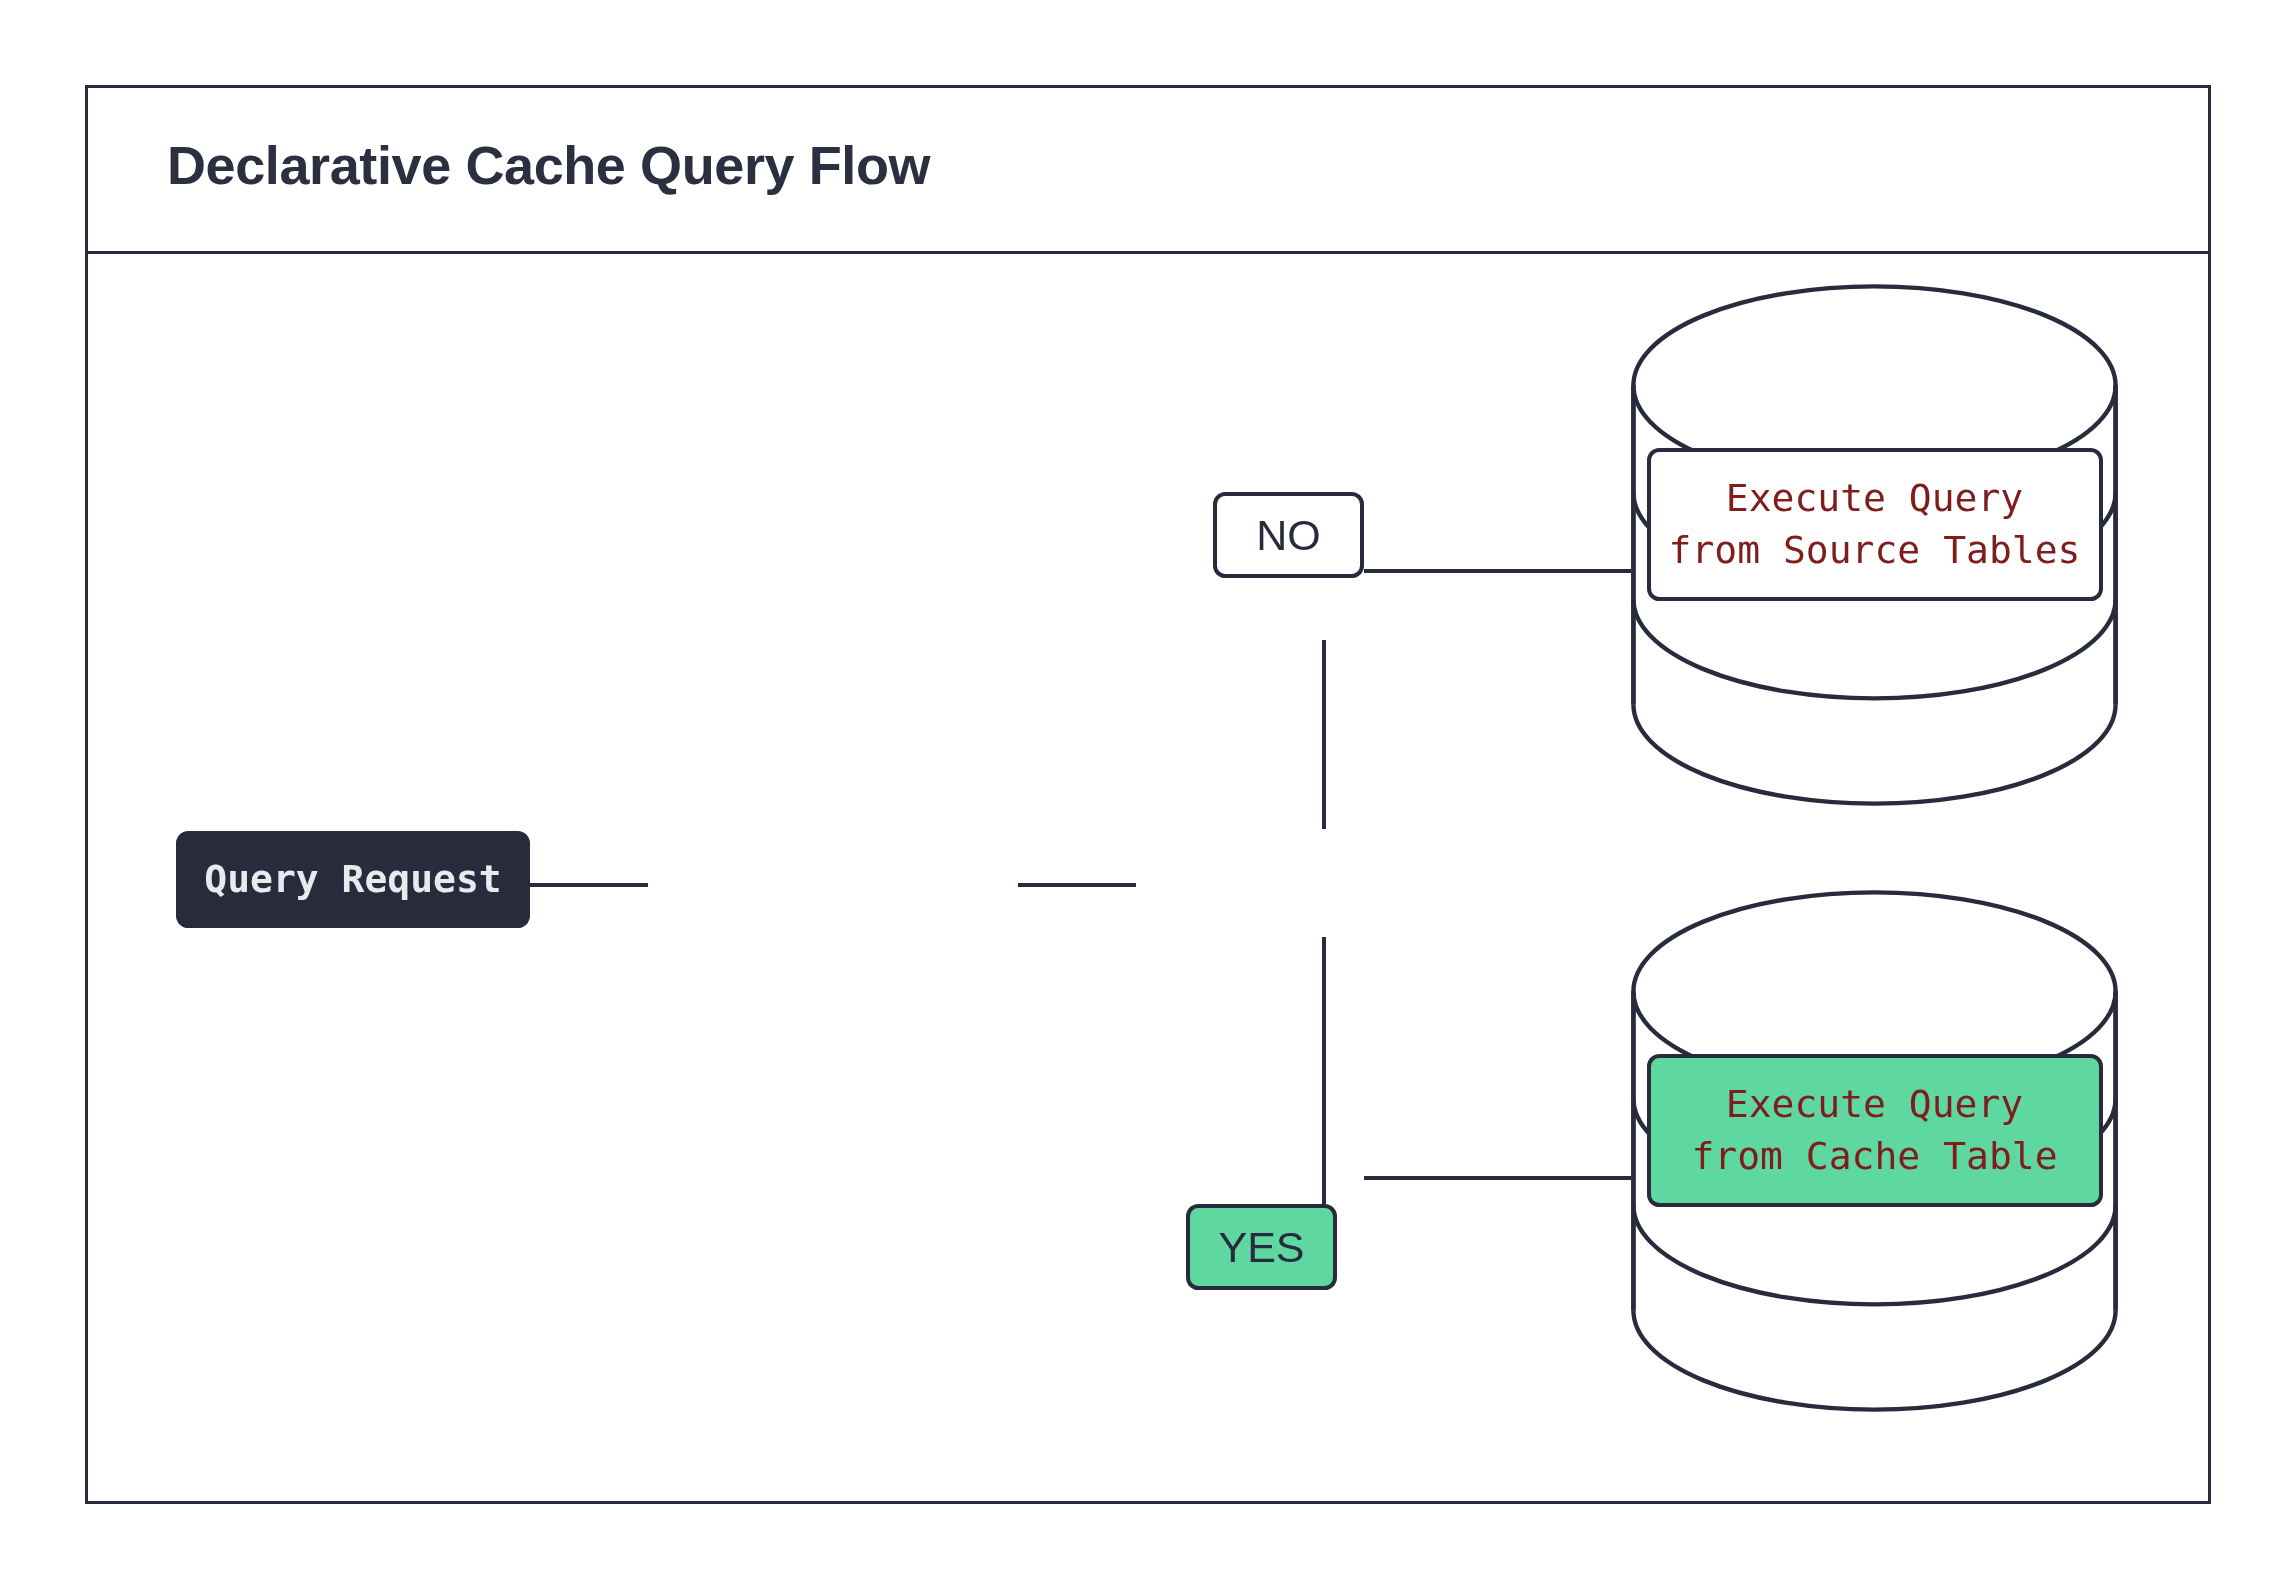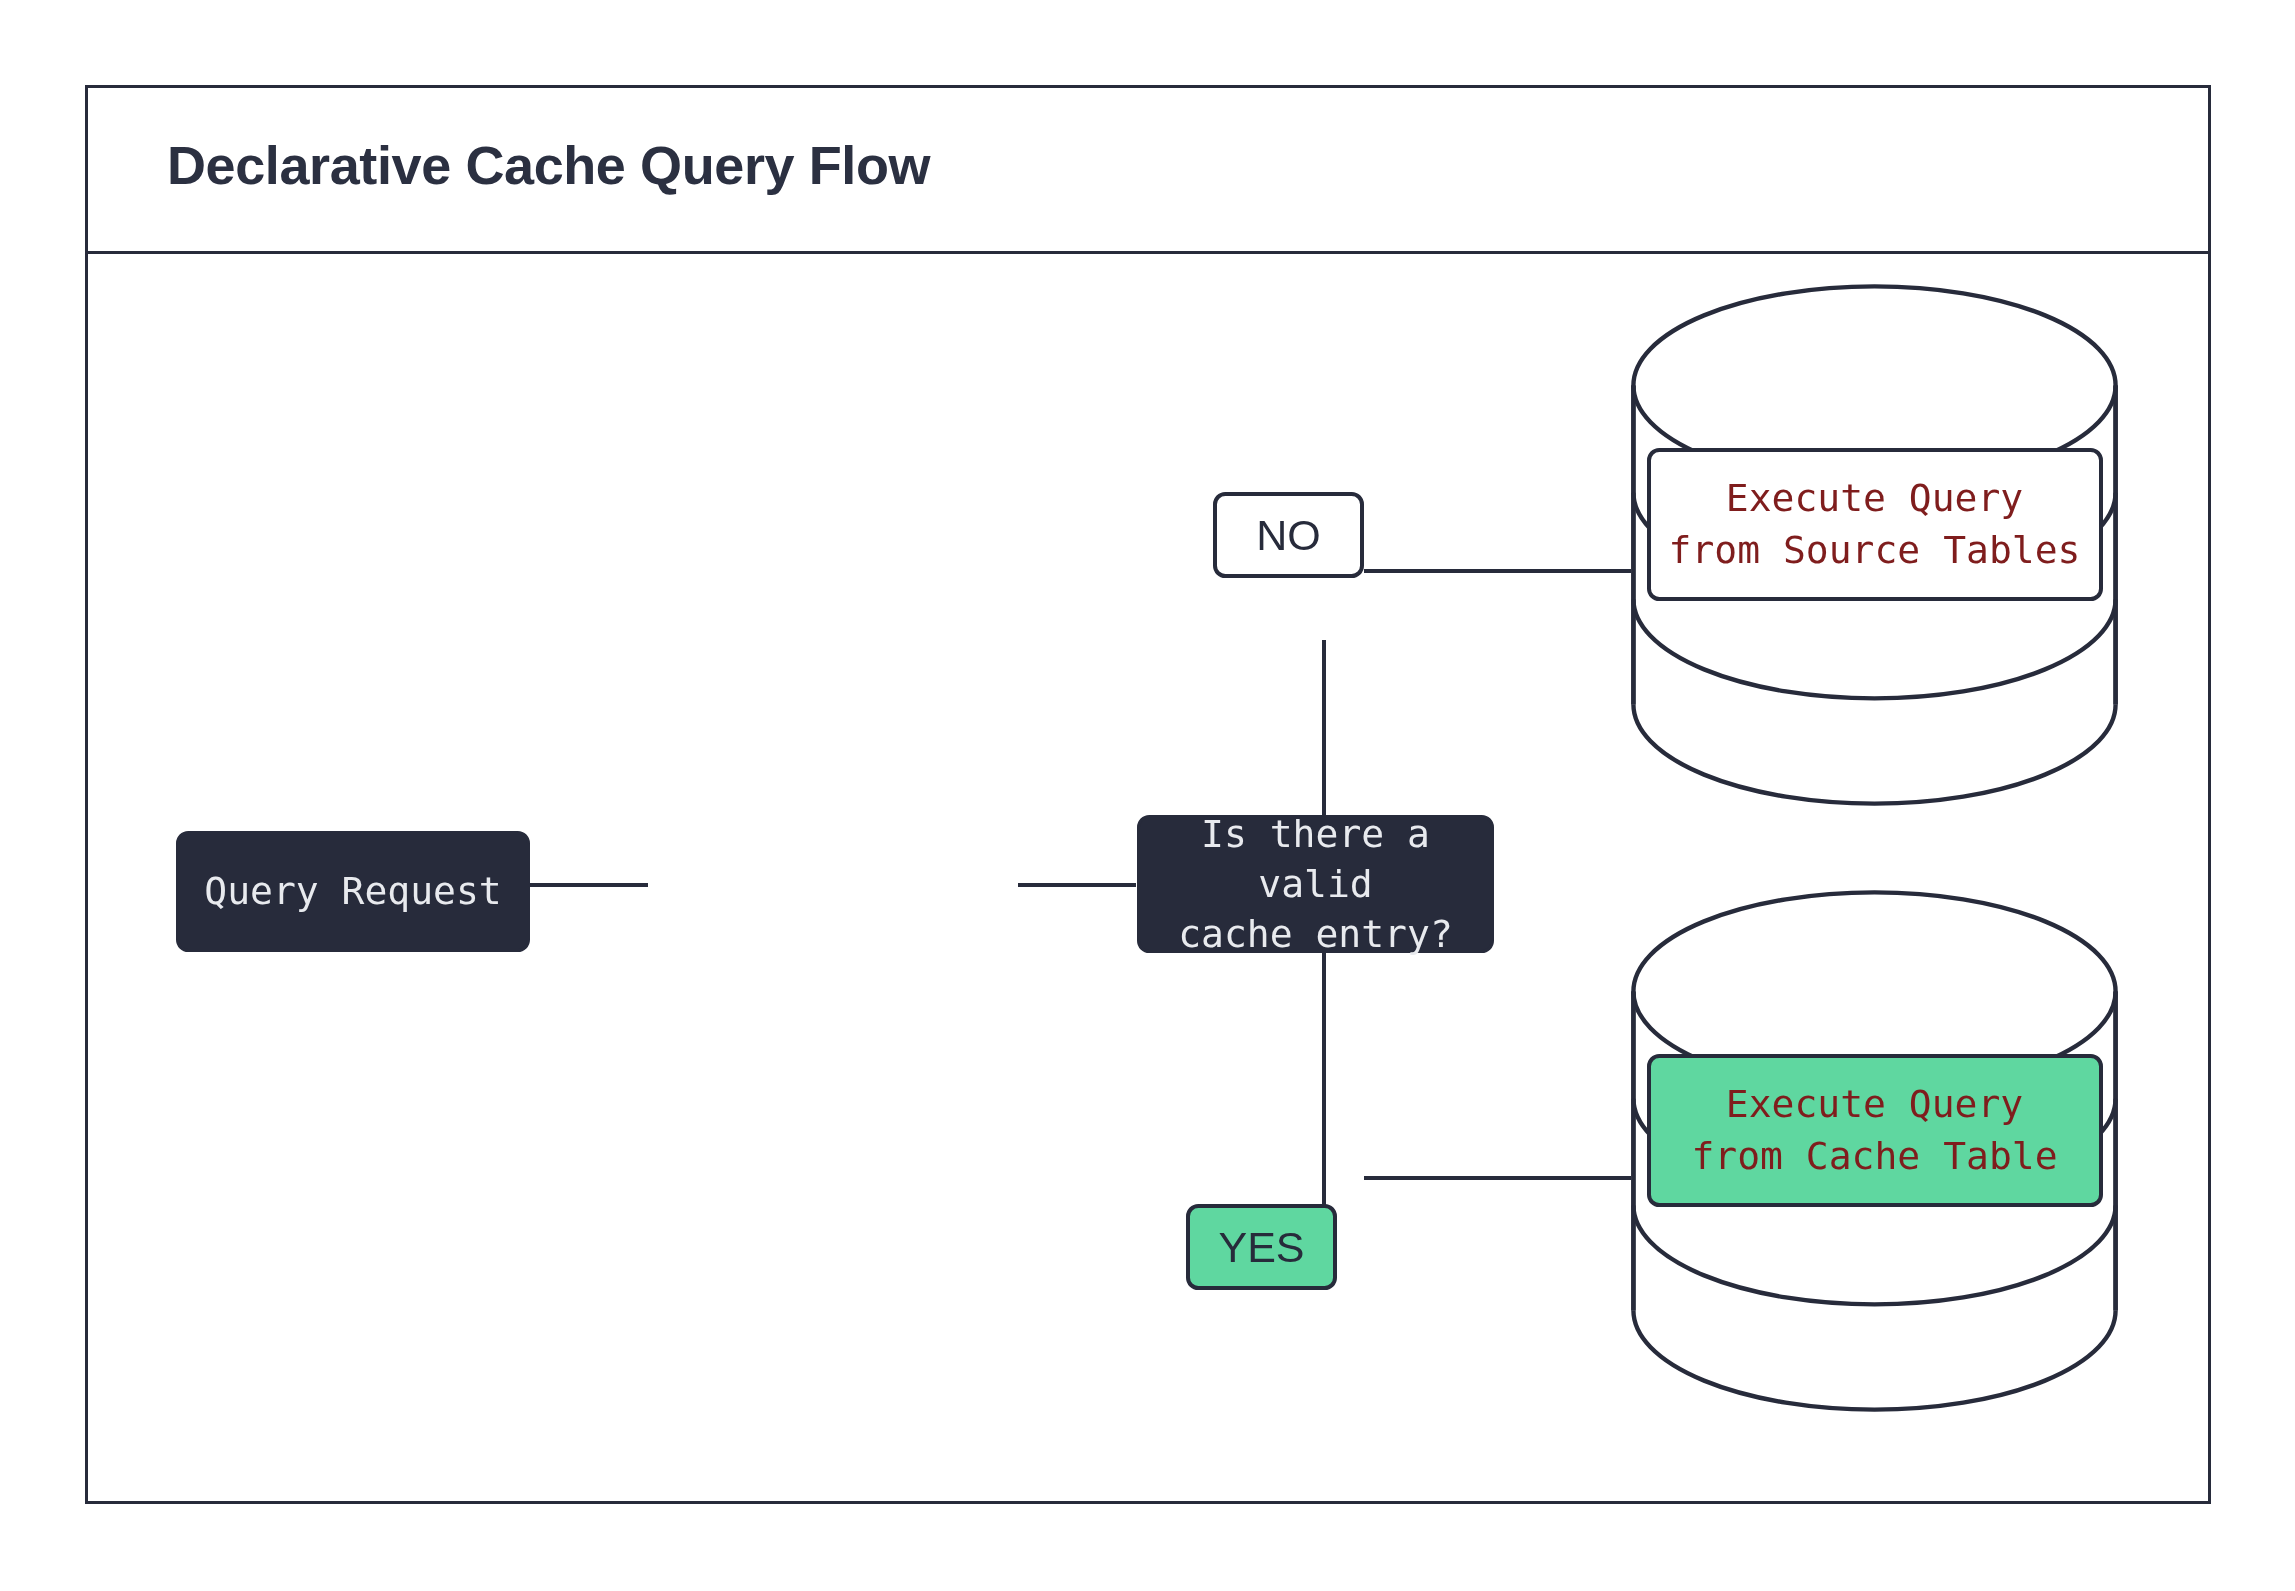--- a/index.html
+++ b/index.html
@@ -168,29 +168,25 @@
       <div class="line h" style="left:930px; top:629px; width:118px;"></div>
 
       <div class="line v" style="left:1234px; top:386px; height:189px;"></div>
 
       <div class="line v" style="left:1234px; top:683px; height:268px;"></div>
 
       <div class="line h" style="left:1276px; top:315px; width:267px;"></div>
 
       <div class="line h" style="left:1276px; top:922px; width:267px;"></div>
 
-      <div class="node dark" style="left:88px; top:577px; width:354px; height:121px; font-size:38px;">
+      <div class="node dark" style="left:88px; top:577px; width:354px; height:97px; font-size:38px;font-weight:bold;">
         <span>Query Request</span>
       </div>
 
 
-      <div class="node dark" style="left:1049px; top:561px; width:357px; height:138px; font-size:38px;">
-        <span>Is there a valid
-cache entry?</span>
-      </div>
 
       <div class="chip white" style="left:1125px; top:238px; width:151px; height:86px;">
         <span>NO</span>
       </div>
 
       <div class="chip green" style="left:1098px; top:950px; width:151px; height:86px;">
         <span>YES</span>
       </div>
 
       <div class="db" style="left:1541px; top:28px;">

